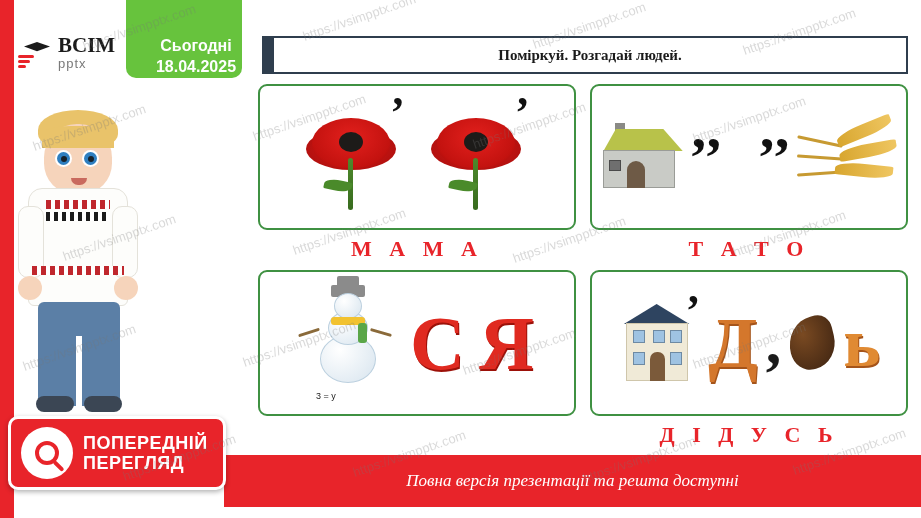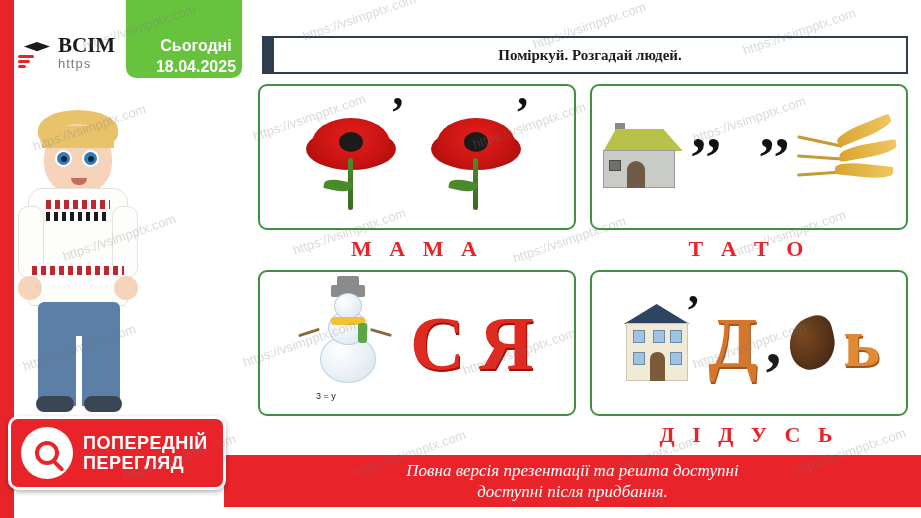--- a/index.html
+++ b/index.html
@@ -292,21 +292,21 @@
 
 <div class="logo">
   <div class="logo-mark">
     <div class="cap"></div>
     <div class="bar b1"></div>
       <div class="bar b2"></div>
       <div class="bar b3"></div>
   </div>
   <div class="logo-text">
     <div class="big">BCIM</div>
-    <div class="small">https</div>
+    <div class="small">pptx</div>
   </div>
 </div>
 
 <div class="date-badge">
   <div>Сьогодні</div>
   <div>18.04.2025</div>
 </div>
 
 <div class="title-bar">
   <span>Поміркуй.  Розгадай людей.</span>
@@ -439,21 +439,20 @@
   <div class="jeans"></div>
     <div class="jean-gap"></div>
   <div class="shoe-l"></div>
     <div class="shoe-r"></div>
 </div>
 
 <div class="question-line">Як назвати всіх цих людей одним словом?</div>
 
 <div class="bottom-banner">
   <div>Повна версія презентації та решта доступні</div>
-  <div>доступні після придбання.</div>
 </div>
 
 <div class="preview">
   <div class="circle">
     <div class="mag"></div>
   </div>
   <div class="ptext">
     <div>ПОПЕРЕДНІЙ</div>
     <div>ПЕРЕГЛЯД</div>
   </div>

